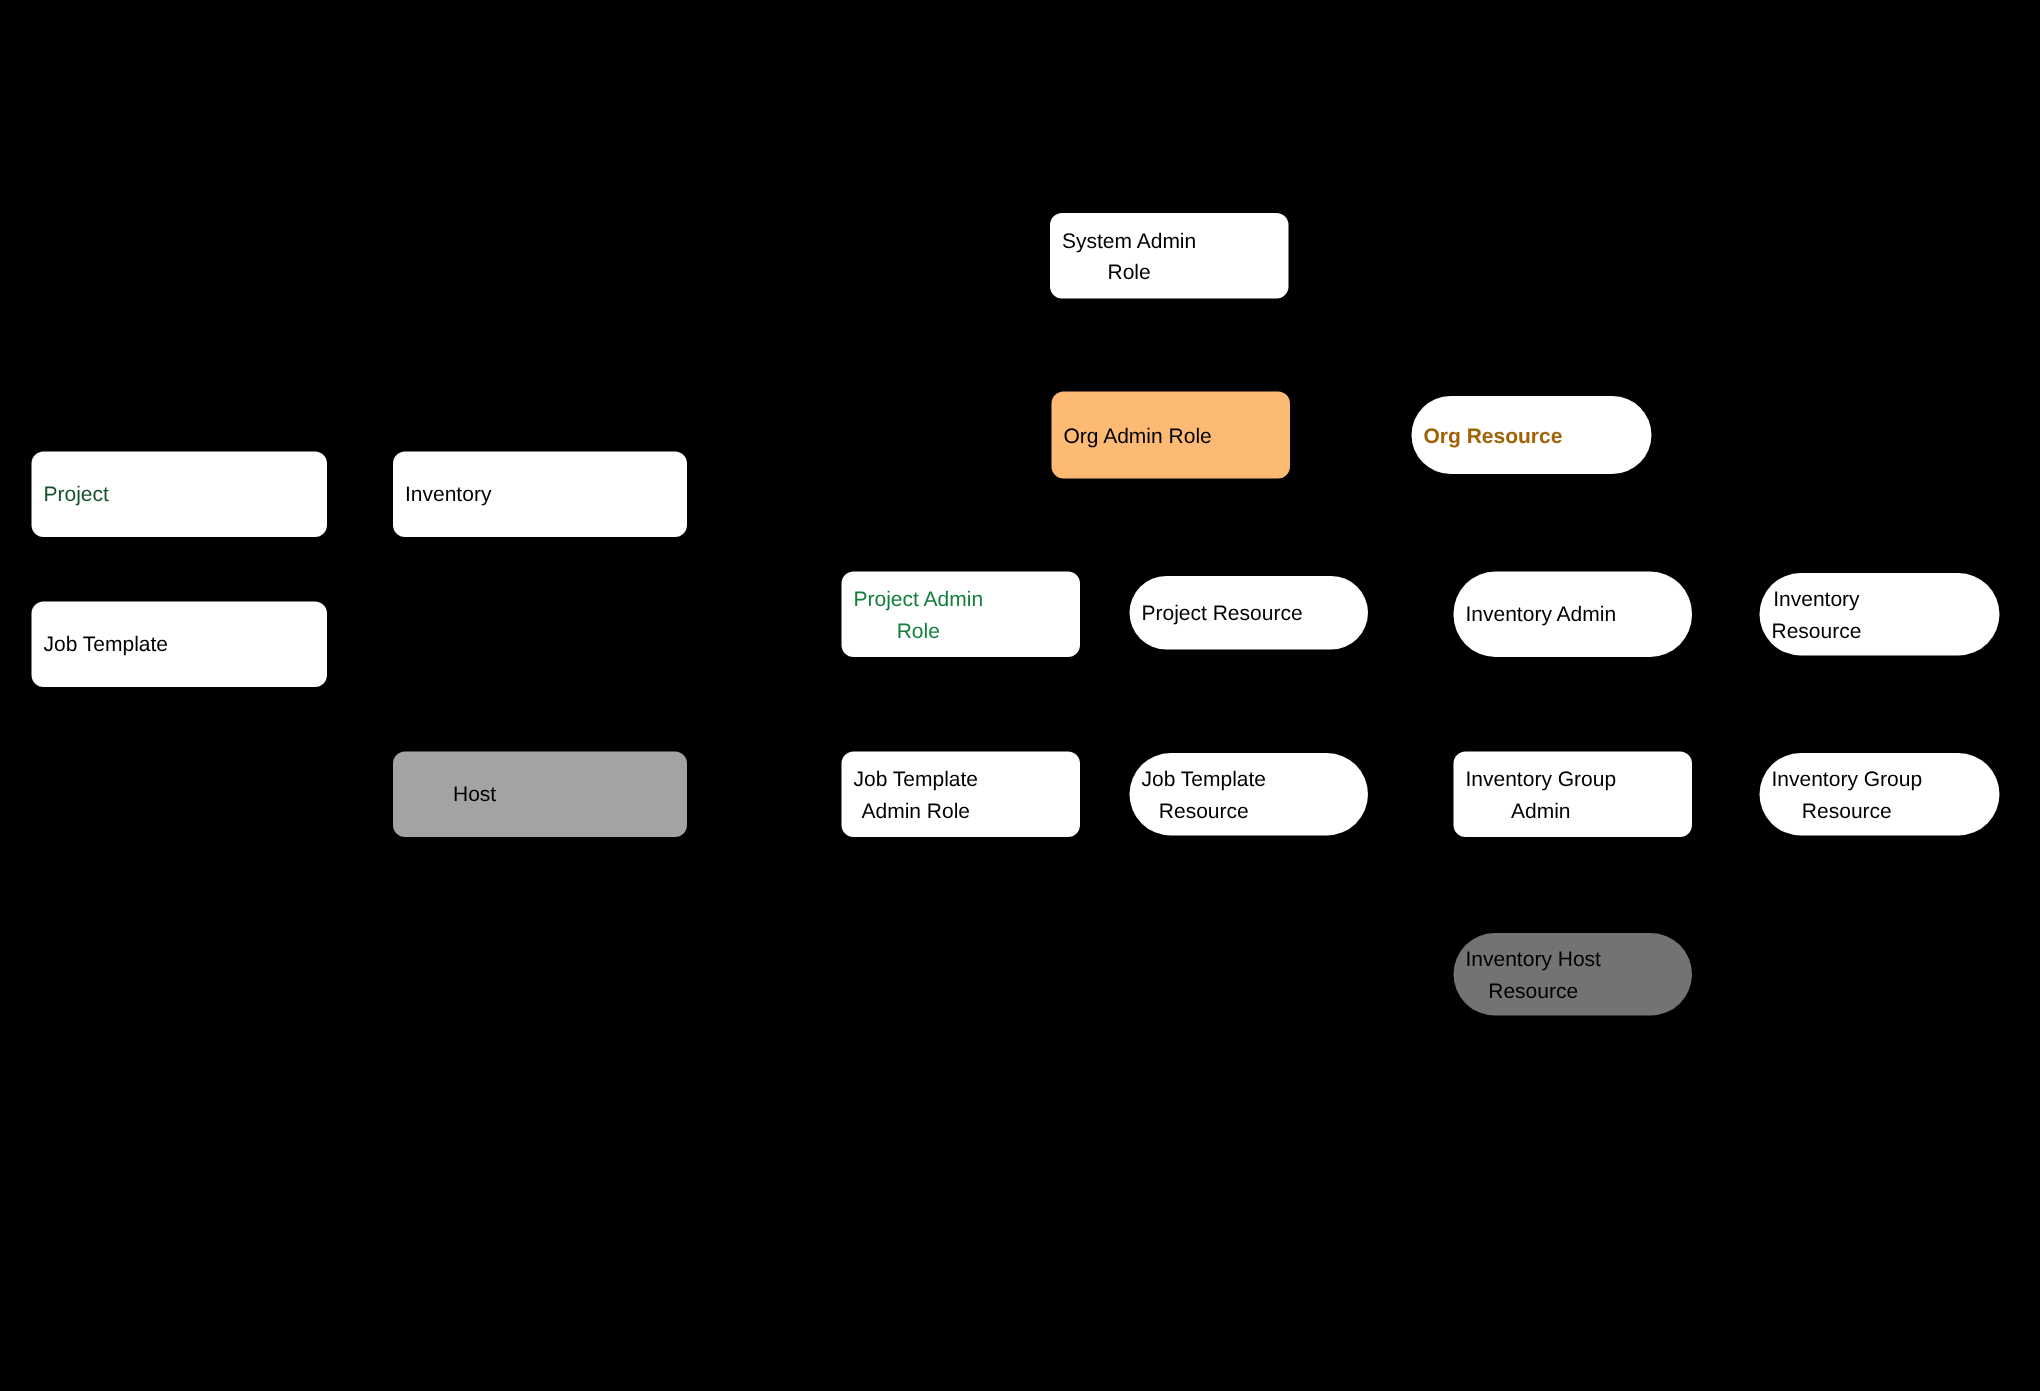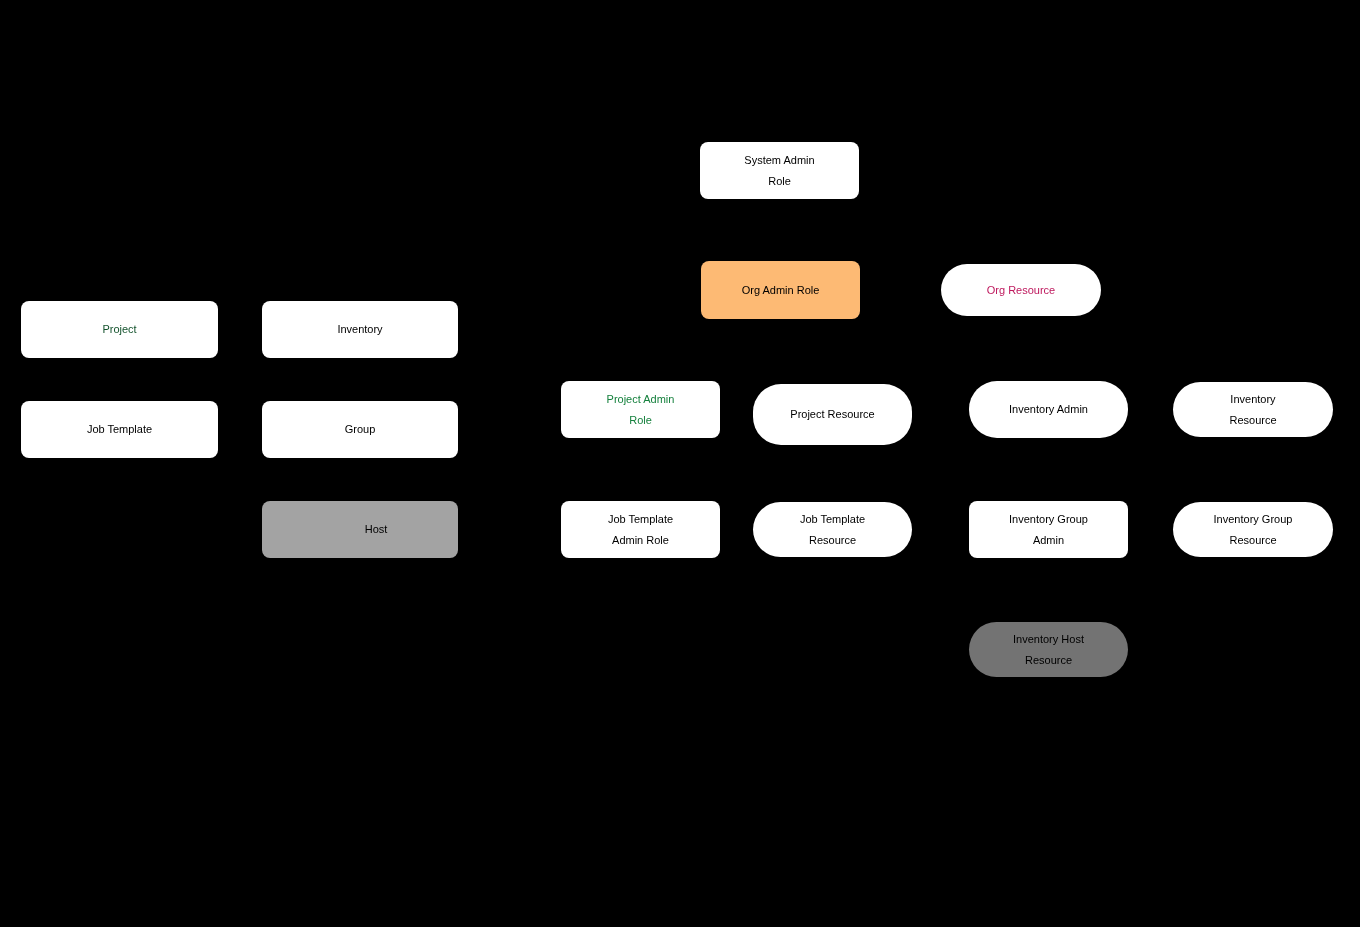--- a/index.html
+++ b/index.html
@@ -14,24 +14,24 @@
     overflow: hidden;
     background: #000000;
     font-family: "Liberation Sans", "DejaVu Sans", sans-serif;
   }
   .node {
     position: absolute;
     background: #ffffff;
     color: #000000;
     display: flex;
     align-items: center;
-    justify-content: center;
+    justify-content: flex-start;
     text-align: center;
     box-sizing: border-box;
-    font-size: 11px;
+    font-size: 14px;
     line-height: 21px;
   }
   .node.rect {
     border-radius: 8px;
   }
   .node.pill {
     border-radius: 28px;
   }
   .label {
     white-space: pre-line;
@@ -44,41 +44,38 @@
 <div class="canvas" style="background: rgb(0, 0, 0); width: 1360px; height: 927px;">
     <div class="node rect" style="left: 21px; top: 301px; width: 197px; height: 57px; background: rgb(255, 255, 255); color: #14532d;">
       <span class="label">Project</span>
     </div>
     <div class="node rect" style="left: 262px; top: 301px; width: 196px; height: 57px; background: rgb(255, 255, 255); color: rgb(0, 0, 0);">
       <span class="label">Inventory</span>
     </div>
     <div class="node rect" style="left: 21px; top: 401px; width: 197px; height: 57px; background: rgb(255, 255, 255); color: rgb(0, 0, 0);">
       <span class="label">Job Template</span>
     </div>
-    <div class="node rect" style="left: 262px; top: 401px; width: 196px; height: 57px; background: rgb(255, 255, 255); color: rgb(0, 0, 0);">
-      <span class="label">Group</span>
-    </div>
     <div class="node rect" style="left: 262px; top: 501px; width: 196px; height: 57px; background: #a3a3a3; color: rgb(0, 0, 0); padding-left: 32px;">
       <span class="label">Host</span>
     </div>
     <div class="node rect" style="left: 700px; top: 142px; width: 159px; height: 57px; background: rgb(255, 255, 255); color: rgb(0, 0, 0);">
       <span class="label">System Admin
 Role</span>
     </div>
     <div class="node rect" style="left: 701px; top: 261px; width: 159px; height: 58px; background: #fdba74; color: rgb(0, 0, 0);">
       <span class="label">Org Admin Role</span>
     </div>
-    <div class="node pill" style="left: 941px; top: 264px; width: 160px; height: 52px; background: rgb(255, 255, 255); color: #be185d;">
+    <div class="node pill" style="left: 941px; top: 264px; width: 160px; height: 52px; background: rgb(255, 255, 255); color: #a16207; font-weight: bold;">
       <span class="label">Org Resource</span>
     </div>
     <div class="node rect" style="left: 561px; top: 381px; width: 159px; height: 57px; background: rgb(255, 255, 255); color: #15803d;">
       <span class="label">Project Admin
 Role</span>
     </div>
-    <div class="node pill" style="left: 753px; top: 384px; width: 159px; height: 61px; background: rgb(255, 255, 255); color: rgb(0, 0, 0);">
+    <div class="node pill" style="left: 753px; top: 384px; width: 159px; height: 49px; background: rgb(255, 255, 255); color: rgb(0, 0, 0);">
       <span class="label">Project Resource</span>
     </div>
     <div class="node rect" style="left: 969px; top: 381px; width: 159px; height: 57px; background: rgb(255, 255, 255); color: rgb(0, 0, 0); border-radius: 28px;">
       <span class="label">Inventory Admin</span>
     </div>
     <div class="node pill" style="left: 1173px; top: 382px; width: 160px; height: 55px; background: rgb(255, 255, 255); color: rgb(0, 0, 0);">
       <span class="label">Inventory
 Resource</span>
     </div>
     <div class="node rect" style="left: 561px; top: 501px; width: 159px; height: 57px; background: rgb(255, 255, 255); color: rgb(0, 0, 0);">

